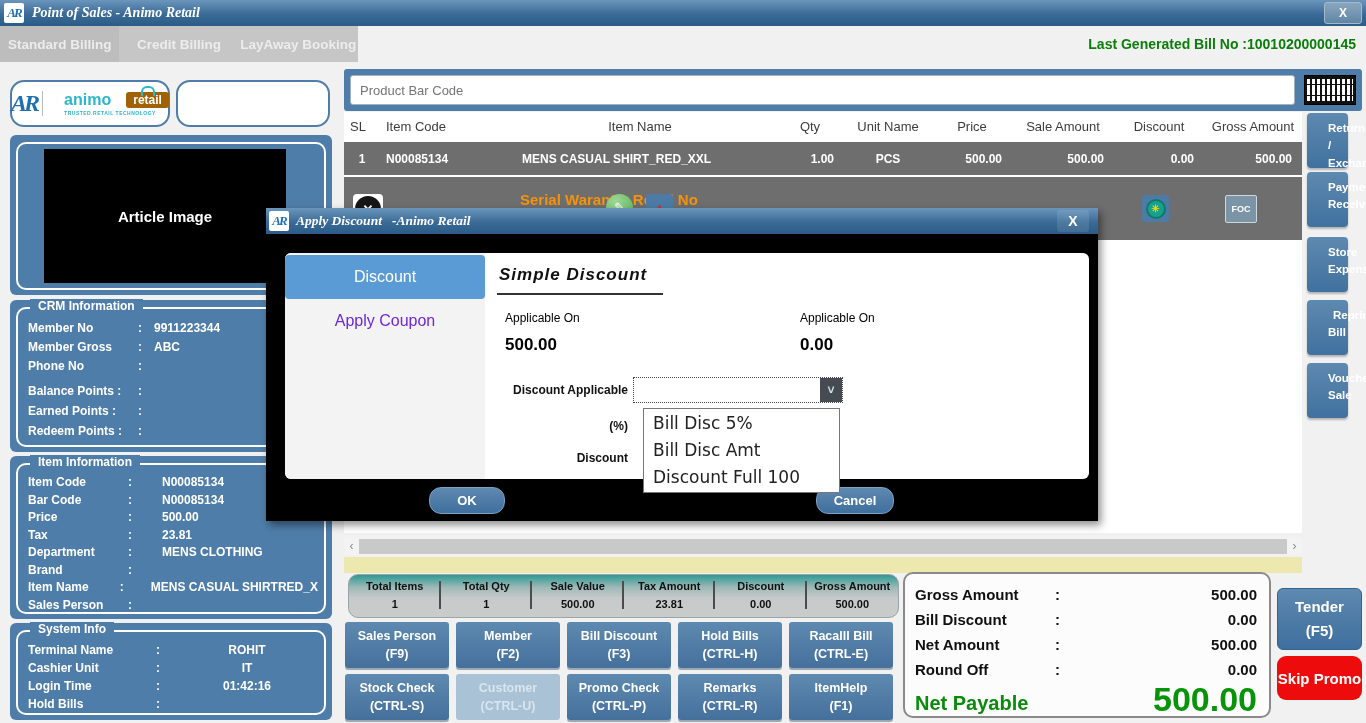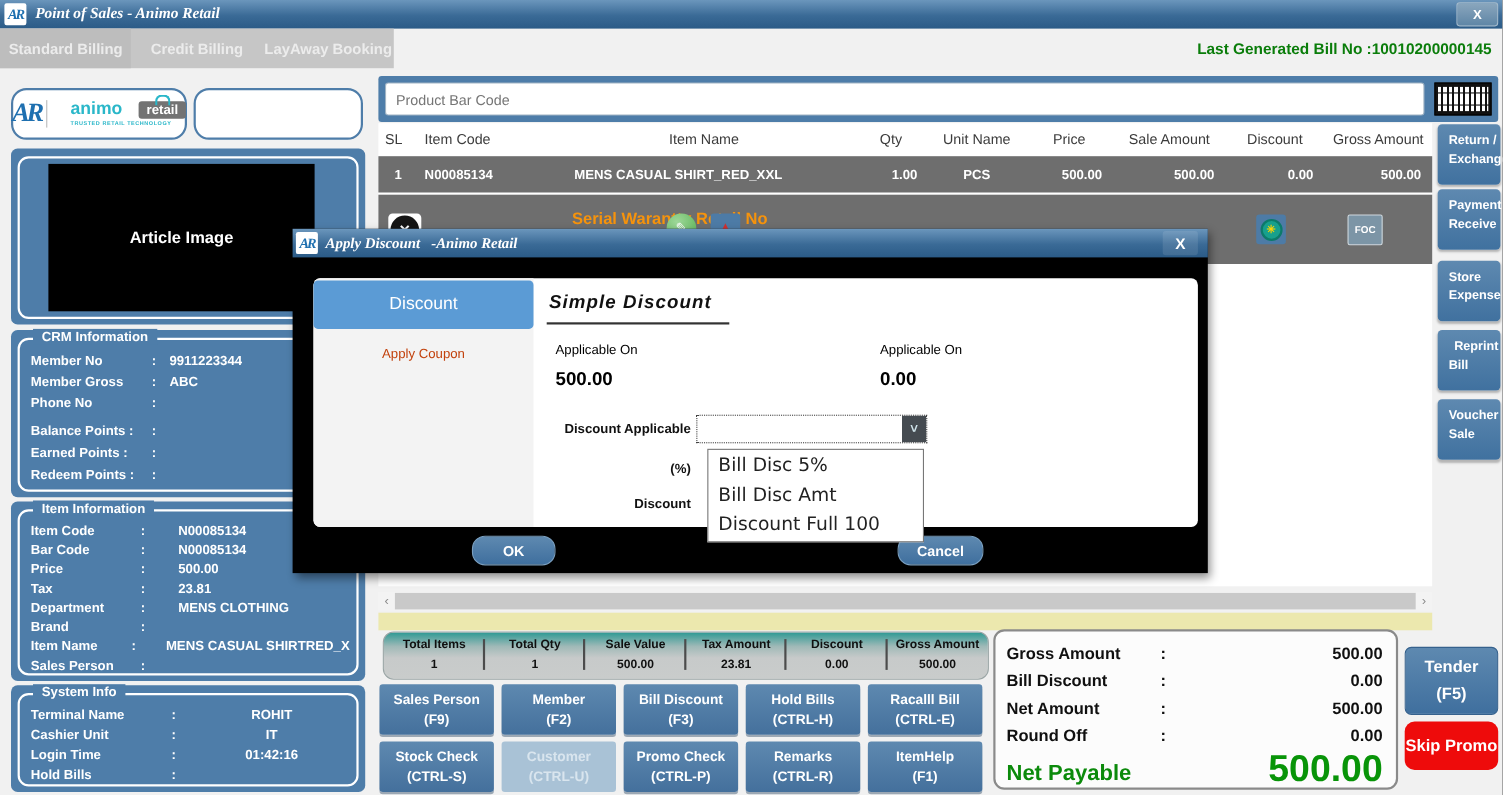--- a/index.html
+++ b/index.html
@@ -29,21 +29,21 @@
 
   
   .logo-box { position:absolute; top:80px; height:47px; background:#fff;
     border:2px solid #4e7da9; border-radius:14px; box-sizing:border-box;
     display:flex; align-items:center; justify-content:center; }
   .brand-ar { font-family:"Liberation Serif",serif; font-style:italic; font-weight:bold;
     font-size:24px; color:#1f70b0; letter-spacing:-3px; margin-right:5px; }
   .brand-col { display:flex; flex-direction:column; align-items:flex-start; border-left:1px solid #bbb; padding-left:21px; }
   .brand-line { display:flex; align-items:center; }
   .brand-animo { color:#2ab7c9; font-size:16px; font-weight:bold; }
-  .brand-retail { background:#737373; color:#fff; font-size:12px; font-weight:bold;
+  .brand-retail { background:#a16207; color:#fff; font-size:12px; font-weight:bold;
     padding:1px 7px; border-radius:3px; margin-left:15px; position:relative; }
   .brand-retail::before { content:""; position:absolute; top:-6px; left:50%; transform:translateX(-50%);
     width:10px; height:8px; border:2px solid #2ab7c9; border-bottom:none; border-radius:6px 6px 0 0; }
   .brand-tagline { font-size:5px; color:#2ab7c9; font-weight:bold; letter-spacing:.5px; margin-top:1px; }
 
   .blue-panel { position:absolute; left:10px; width:322px; background:#4e7da9;
     border-radius:6px; padding:7px 6px 5px; box-sizing:border-box; }
   .panel-inner { border:2px solid #fff; border-radius:10px; height:100%;
     box-sizing:border-box; position:relative; }
   .legend { position:absolute; top:-10px; left:12px; background:#4e7da9; color:#fff;
@@ -91,23 +91,23 @@
     border:1px solid #cfd8de; border-radius:2px; color:#fff; font-weight:bold; font-size:9px;
     display:flex; align-items:center; justify-content:center; }
 
   .hscroll { position:absolute; left:344px; top:538px; width:958px; height:17px; background:#f3f3f3;
     display:flex; align-items:center; }
   .harrow { width:15px; text-align:center; color:#8a8a8a; font-size:12px; line-height:17px; }
   .hthumb { flex:1; height:15px; background:#c9c9c9; }
   .yellow-strip { position:absolute; left:344px; top:557px; width:958px; height:16px; background:#ece8ae; }
 
   
-  .side-btn { position:absolute; left:1307px; width:57px; height:55px;
+  .side-btn { position:absolute; left:1307px; width:41px; height:55px;
     background:linear-gradient(180deg,#5e89b0,#40719f); border-radius:4px; color:#fff;
-    font-weight:bold; font-size:11.5px; padding:7px 0 0 10px; box-sizing:border-box;
+    font-weight:bold; font-size:11.5px; padding:7px 0 0 21px; box-sizing:border-box;
     line-height:1.5; box-shadow:0 2px 2px rgba(0,0,0,.25); }
 
   
   .totals { position:absolute; left:348px; top:574px; width:551px; height:44px; border-radius:10px;
     border:1px solid #9aa5a5; box-sizing:border-box; display:flex;
     background:linear-gradient(180deg,#2f9a94 0%,#9fb9b7 30%,#c7caca 55%,#c9cccb 100%); }
   .tcell { flex:1; display:flex; flex-direction:column; justify-content:space-between;
     padding:5px 2px 7px; text-align:center; position:relative; }
   .tcell:not(:last-child)::after { content:""; position:absolute; right:0; top:6px; bottom:8px;
     width:2px; background:#4c4c4c; }
@@ -145,21 +145,21 @@
   .m-title-text { color:#fff; font-family:"Liberation Serif",serif; font-style:italic;
     font-weight:bold; font-size:13.5px; margin-left:7px; white-space:pre; }
   .m-close { margin-left:auto; margin-right:6px; color:#fff; font-weight:bold; font-size:14px;
     width:32px; height:22px; display:flex; align-items:center; justify-content:center;
     background:rgba(255,255,255,.10); border-radius:3px; }
   .m-card { position:absolute; left:19px; top:45px; width:804px; height:226px; background:#fff;
     border-radius:6px; display:flex; }
   .m-tabs { width:200px; background:#f3f3f3; border-radius:6px 0 0 6px; padding-top:2px; box-sizing:border-box; }
   .m-tab-discount { height:44px; background:#5b9bd5; border-radius:4px; color:#fff; font-size:16px;
     display:flex; align-items:center; justify-content:center; }
-  .m-tab-coupon { height:44px; color:#c2410c; font-size:12px;
+  .m-tab-coupon { height:44px; color:#6d28d9; font-size:16px;
     display:flex; align-items:center; justify-content:center; }
   .m-main { position:relative; flex:1; }
   .m-heading { position:absolute; left:12px; top:12px; font-style:italic; font-weight:bold;
     font-size:17px; color:#111; border-bottom:2px solid #333; padding:0 16px 8px 2px; letter-spacing:1px; }
   .m-app1 { position:absolute; left:20px; top:58px; }
   .m-app2 { position:absolute; left:315px; top:58px; }
   .app-label { font-size:12px; font-weight:normal; color:#000000; }
   .app-value { margin-top:10px; font-size:17px; font-weight:bold; color:#000; }
   .m-flabel { position:absolute; left:0; width:143px; text-align:right; font-size:12px; font-weight:bold; color:#111; }
   .m-dd { position:absolute; left:148px; top:124px; width:210px; height:26px; background:#fff;

